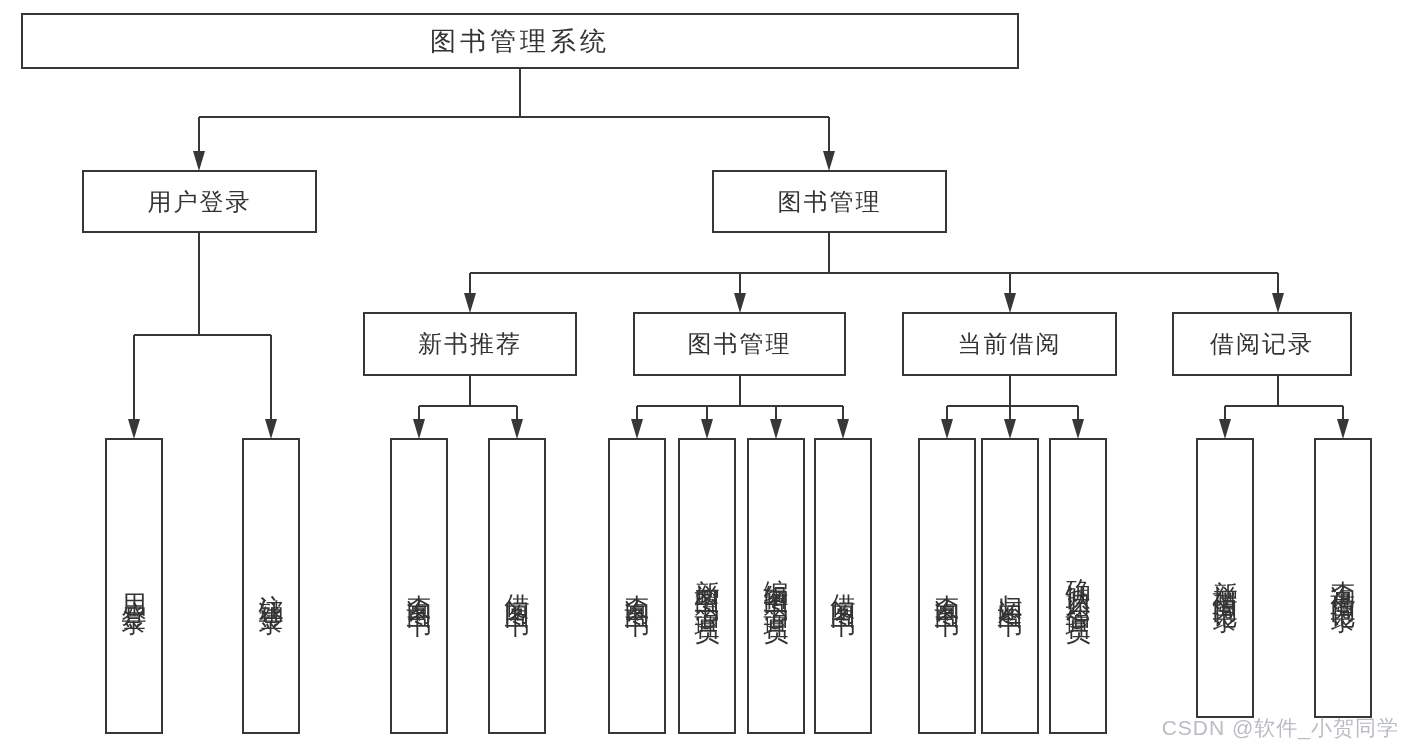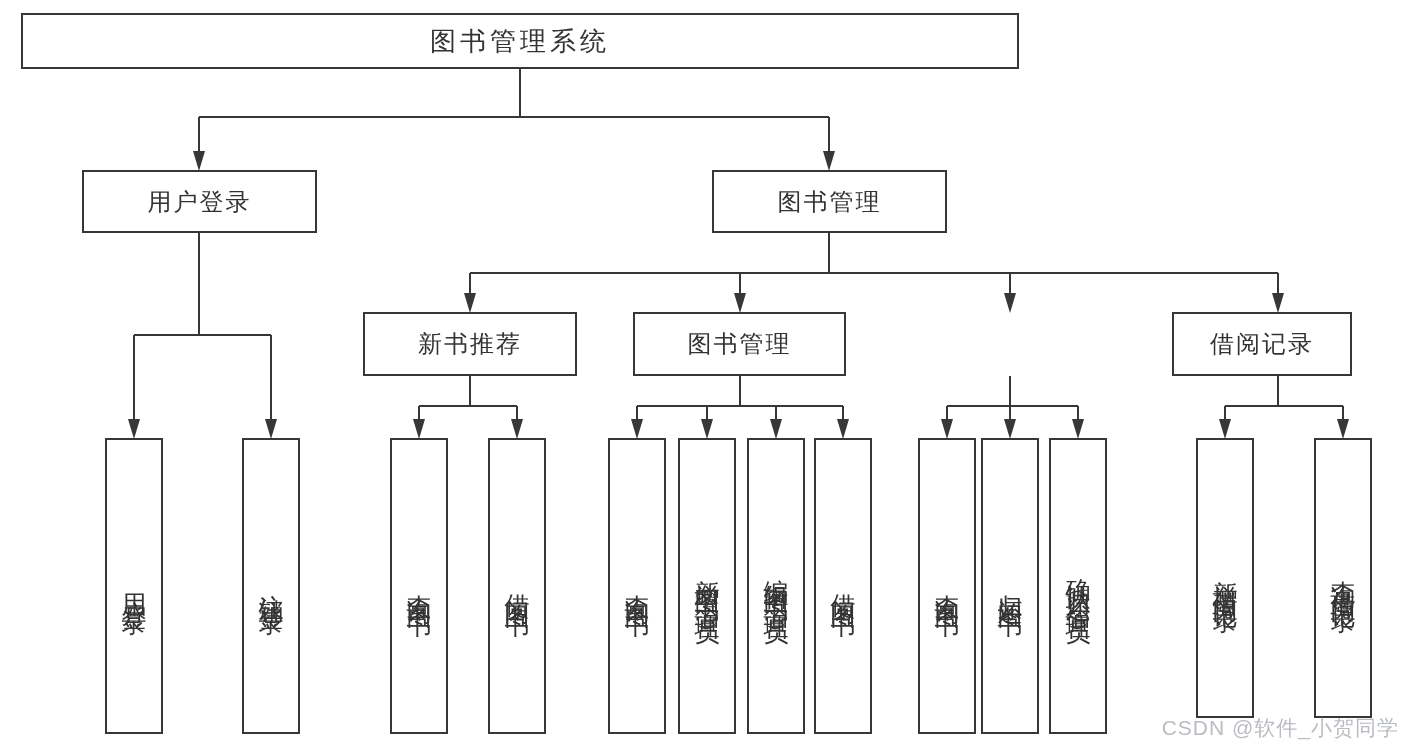--- a/index.html
+++ b/index.html
@@ -123,20 +123,23 @@
   <div class="hnode n-bmgmt">
     <span class="label">图书管理</span>
   </div>
 
   <div class="hnode n-newrec">
     <span class="label">新书推荐</span>
   </div>
   <div class="hnode n-borrow">
     <span class="label">图书管理</span>
   </div>
+  <div class="hnode n-curr">
+    <span class="label">当前借阅</span>
+  </div>
   <div class="hnode n-record">
     <span class="label">借阅记录</span>
   </div>
 
   <div class="vnode leaf l1">
     <span class="label">用户登录</span>
   </div>
   <div class="vnode leaf l2">
     <span class="label">注销登录</span>
   </div>

